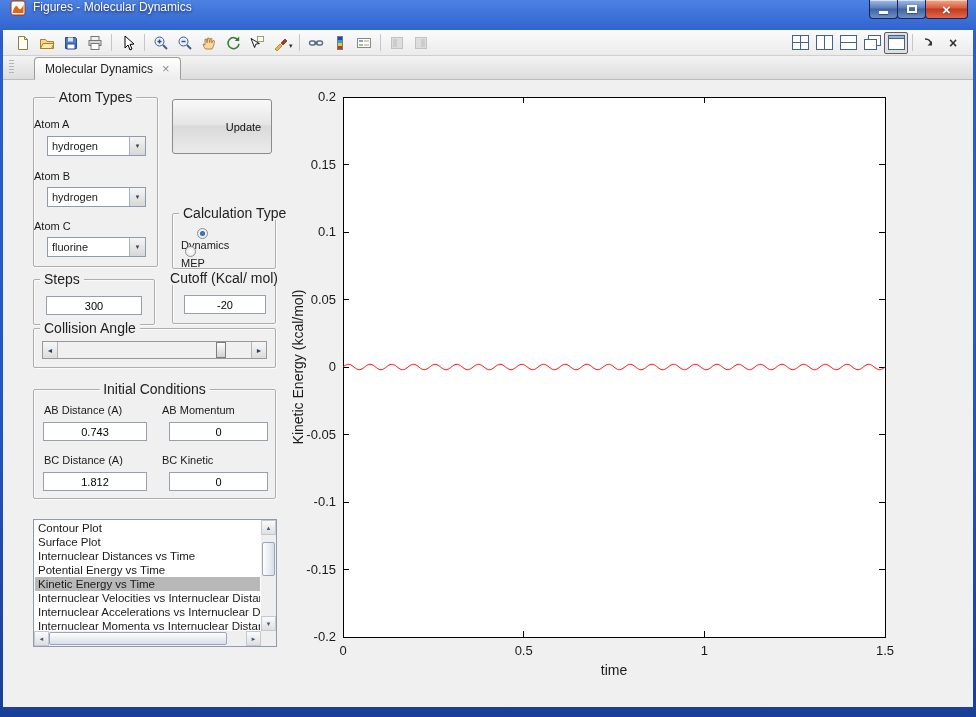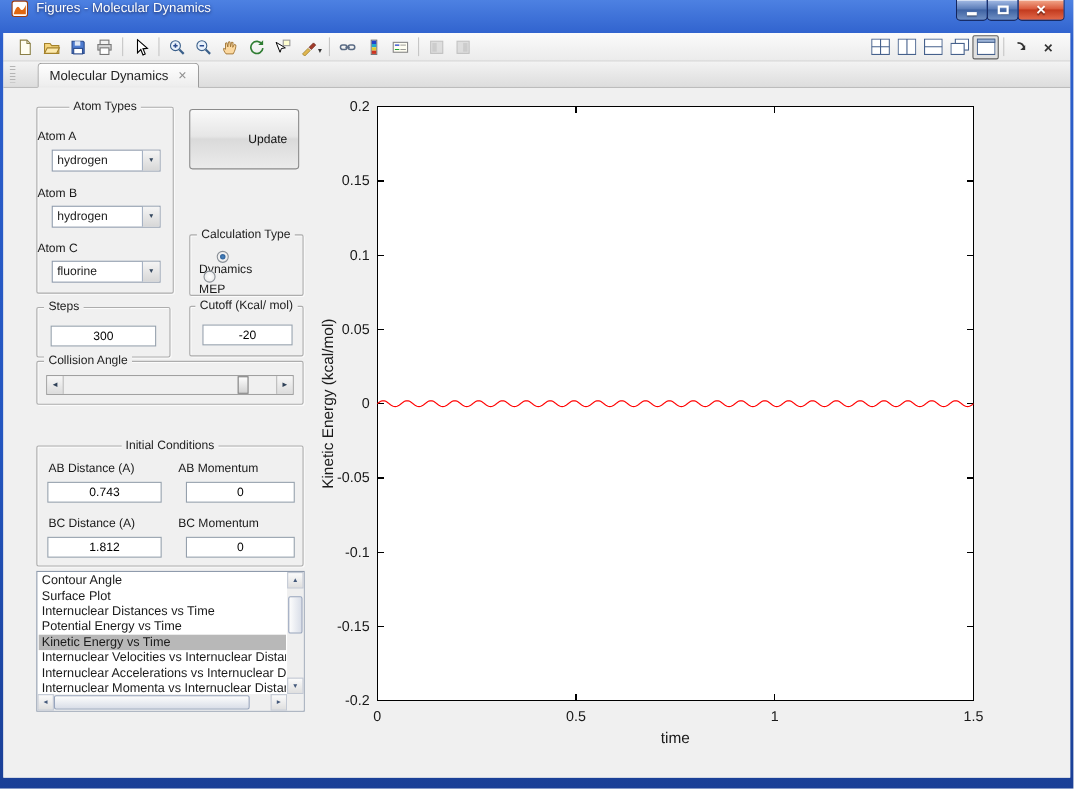--- a/index.html
+++ b/index.html
@@ -48,21 +48,21 @@
     border:1px solid #9c9c9c;border-bottom:1px solid #ededed;border-radius:4px 4px 0 0;
     display:flex;align-items:center;padding:0 10px;font-size:12px;color:#222;margin-left:12px;}
   .tab-close{margin-left:9px;color:#8f8f8f;font-size:13px;line-height:1;}
 
   
   .content{flex:1;position:relative;background:#f0f0f0;font-size:11px;color:#1a1a1a;}
 
   .group{position:absolute;border:1px solid #adadad;border-radius:2px;
     box-shadow:inset 1px 1px 0 #fbfbfb,1px 1px 0 #fbfbfb;}
   .legend{position:absolute;top:-8px;left:6px;background:#f0f0f0;padding:0 4px;
-    font-size:11px;color:#222;white-space:nowrap;line-height:14px;text-align:center;}
+    font-size:14px;color:#222;white-space:nowrap;line-height:14px;text-align:center;}
   .legend.centered{left:50%;transform:translateX(-50%);}
   .lbl{position:absolute;left:0;right:0;font-size:11px;}
 
   .combo{position:absolute;height:20px;background:#fff;border:1px solid #8f9bac;
     display:flex;align-items:center;}
   .combo-text{flex:1;padding-left:4px;font-size:11px;white-space:nowrap;overflow:hidden;}
   .combo-btn{width:16px;align-self:stretch;border-left:1px solid #a6b2c4;
     background:linear-gradient(#f5f5f5,#d7d7d7);display:flex;align-items:center;
     justify-content:center;font-size:6px;color:#33465e;}
 
@@ -355,35 +355,35 @@
         <span class="legend">Collision Angle</span>
         <div class="slider">
           <span class="sl-arrow left">◄</span>
           <span class="sl-track">
             <span class="sl-thumb" style="left: 82%;"></span>
           </span>
           <span class="sl-arrow right">►</span>
         </div>
       </div>
 
-      <div class="group" style="left:30px;top:325px;width:243px;height:110px">
+      <div class="group" style="left:30px;top:309px;width:243px;height:110px">
         <span class="legend centered">Initial Conditions</span>
         <div class="lbl" style="top:14px;left:10px;right:auto;width:118px">AB Distance (A)</div>
         <div class="lbl" style="top:14px;left:128px;right:auto;width:108px">AB Momentum</div>
         <input class="edit" style="top: 32px; left: 9px; width: 104px;" value="0.743">
         <input class="edit" style="top: 32px; left: 135px; width: 99px;" value="0">
         <div class="lbl" style="top:64px;left:10px;right:auto;width:118px">BC Distance (A)</div>
-        <div class="lbl" style="top:64px;left:128px;right:auto;width:108px">BC Momentum</div>
+        <div class="lbl" style="top:64px;left:128px;right:auto;width:108px">BC Kinetic</div>
         <input class="edit" style="top: 82px; left: 9px; width: 104px;" value="1.812">
         <input class="edit" style="top: 82px; left: 135px; width: 99px;" value="0">
       </div>
 
       <div class="listbox">
         <div class="list-items">
-            <div class="list-item">Contour Angle</div>
+            <div class="list-item">Contour Plot</div>
             <div class="list-item">Surface Plot</div>
             <div class="list-item">Internuclear Distances vs Time</div>
             <div class="list-item">Potential Energy vs Time</div>
             <div class="list-item selected">Kinetic Energy vs Time</div>
             <div class="list-item">Internuclear Velocities vs Internuclear Distance</div>
             <div class="list-item">Internuclear Accelerations vs Internuclear Distance</div>
             <div class="list-item">Internuclear Momenta vs Internuclear Distance</div>
           </div>
         <div class="vscroll">
           <span class="sarrow" style="top:0;left:0">▲</span>

